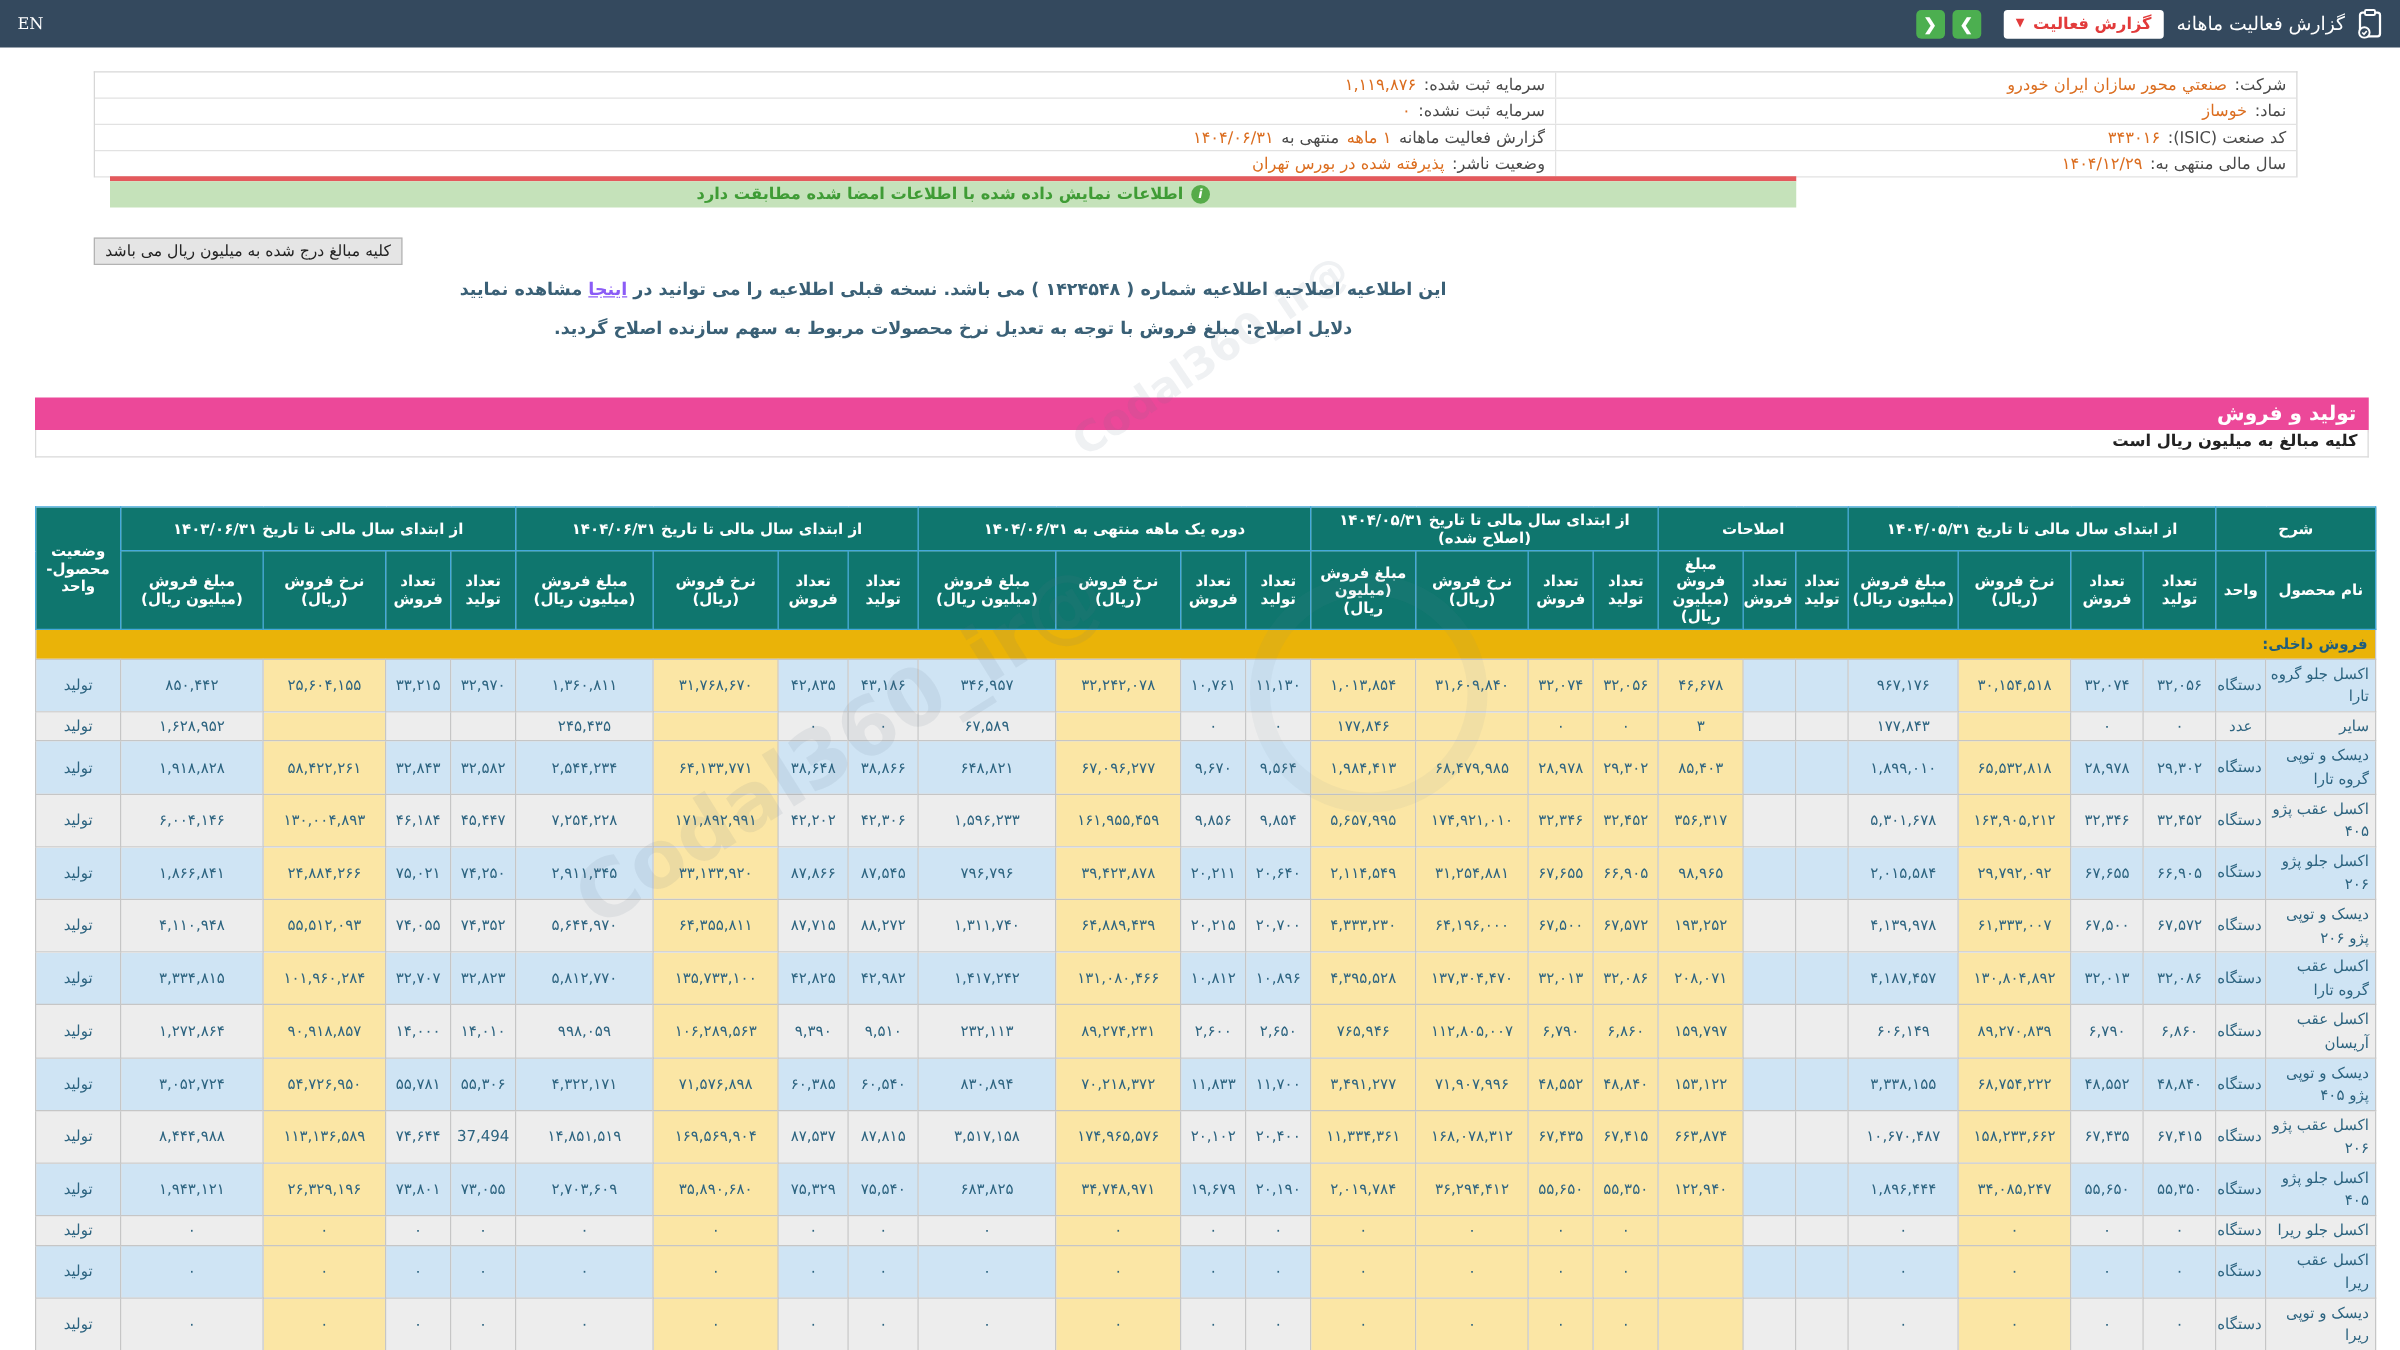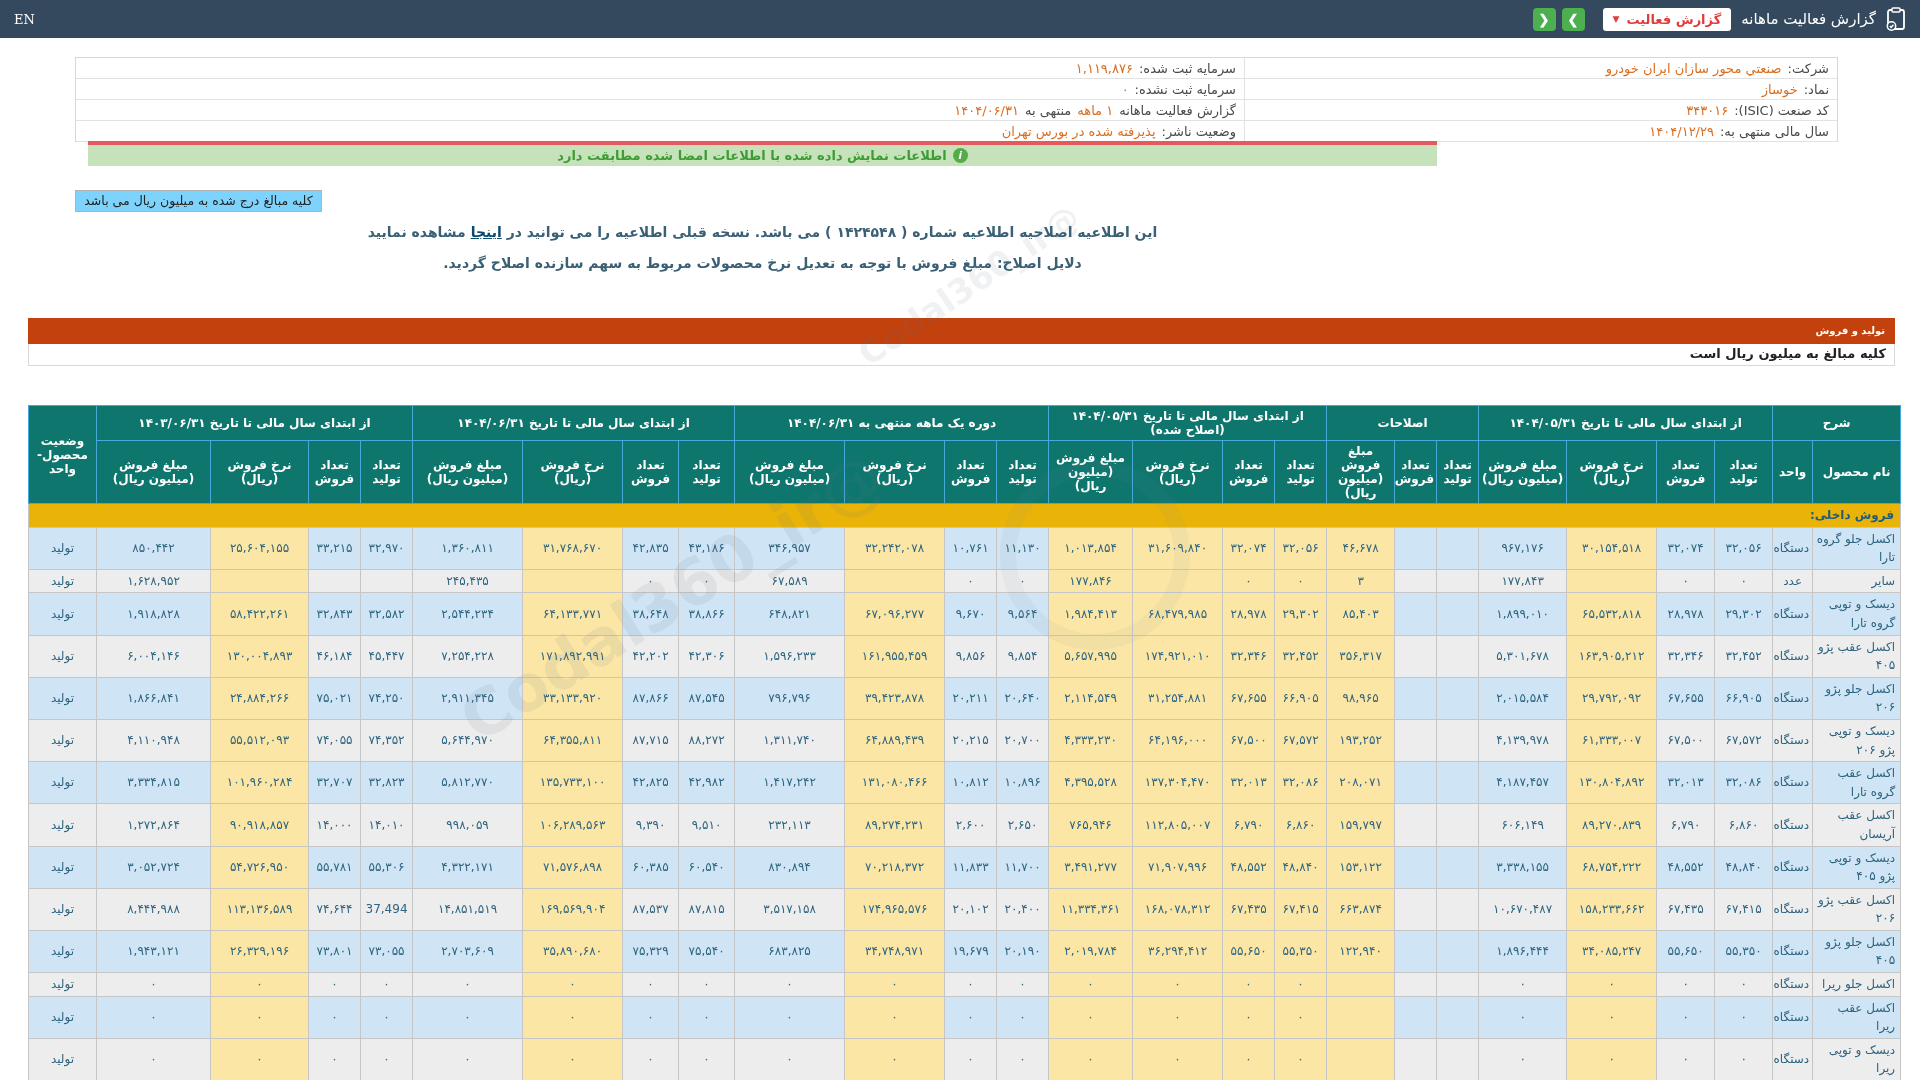--- a/index.html
+++ b/index.html
@@ -36,30 +36,30 @@
 
   
   .redline { position:absolute; top:141px; left:88px; width:1349px; height:4px; background:#e4595c; }
   .greenbar { position:absolute; top:145px; left:88px; width:1349px; height:21px; background:#c5e2ba;
               display:flex; align-items:center; justify-content:center; gap:6px;
               color:#3f9c35; font-weight:bold; font-size:13px; }
   .info-icon { width:15px; height:15px; border-radius:50%; background:#56ab49; color:#fff;
                font-size:10px; font-weight:bold; display:flex; align-items:center; justify-content:center;
                font-style:italic; }
   .notebox { position:absolute; top:190px; left:75px; width:247px; height:22px; border:1px solid #b3b3b3;
-             background:#7dd3fc; text-align:center; line-height:20px; font-size:12.5px; color:#222; }
+             background:#e5e5e5; text-align:center; line-height:20px; font-size:12.5px; color:#222; }
   .corr { position:absolute; left:88px; width:1349px; text-align:center; color:#3a6076;
           font-weight:bold; font-size:14px; }
   .corr1 { top:224px; }
   .corr2 { top:255px; }
-  .corr a { color:#0c4a6e; text-decoration:underline; cursor:pointer; }
+  .corr a { color:#8b5cf6; text-decoration:underline; cursor:pointer; }
 
   
-  .secbar { position:absolute; top:318px; left:28px; width:1867px; height:28px; background:#c2410c;
-            color:#fff; font-weight:bold; font-size:10px; line-height:26px; padding:0 10px; }
+  .secbar { position:absolute; top:318px; left:28px; width:1867px; height:28px; background:#ec4899;
+            color:#fff; font-weight:bold; font-size:16px; line-height:26px; padding:0 10px; }
   .secnote { position:absolute; top:344px; left:28px; width:1867px; height:22px; background:#fff;
              border:1px solid #d9d9d9; border-top:none; color:#222; font-weight:bold; font-size:13px;
              line-height:20px; padding:0 8px;text-align:right; }
 
   
   .ptable { position:absolute; top:405px; left:28px; width:1867px; border-collapse:collapse;
             table-layout:fixed; background:#fff; border:1px solid #b5b5b5; }
   .ptable th { background:#0f766e; color:#fff; border:1px solid #45a9da; font-weight:bold;
                font-size:12px; padding:3px 2px; }
   .ptable th.sh { height:42px; }

